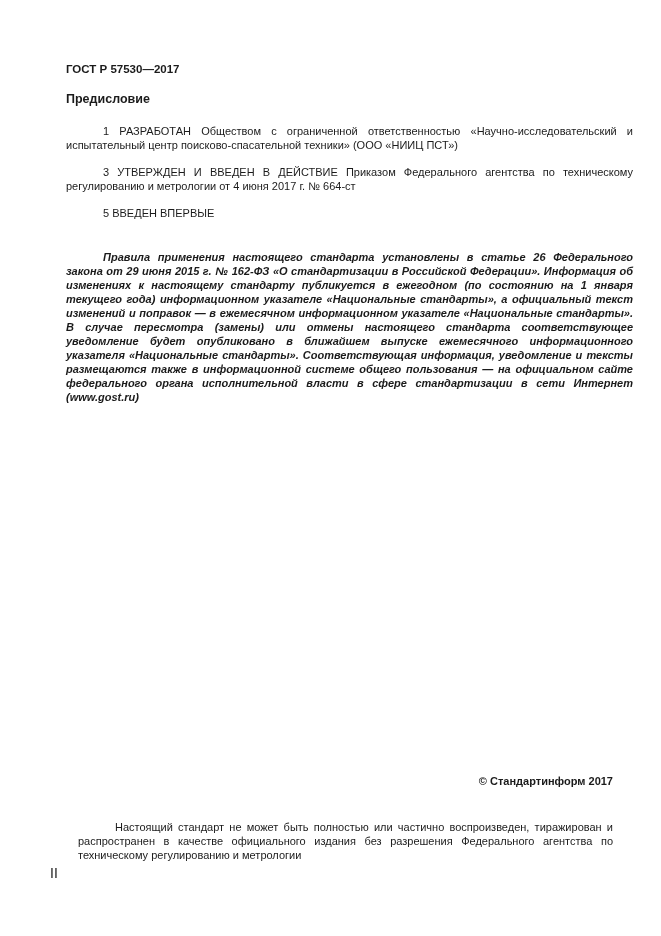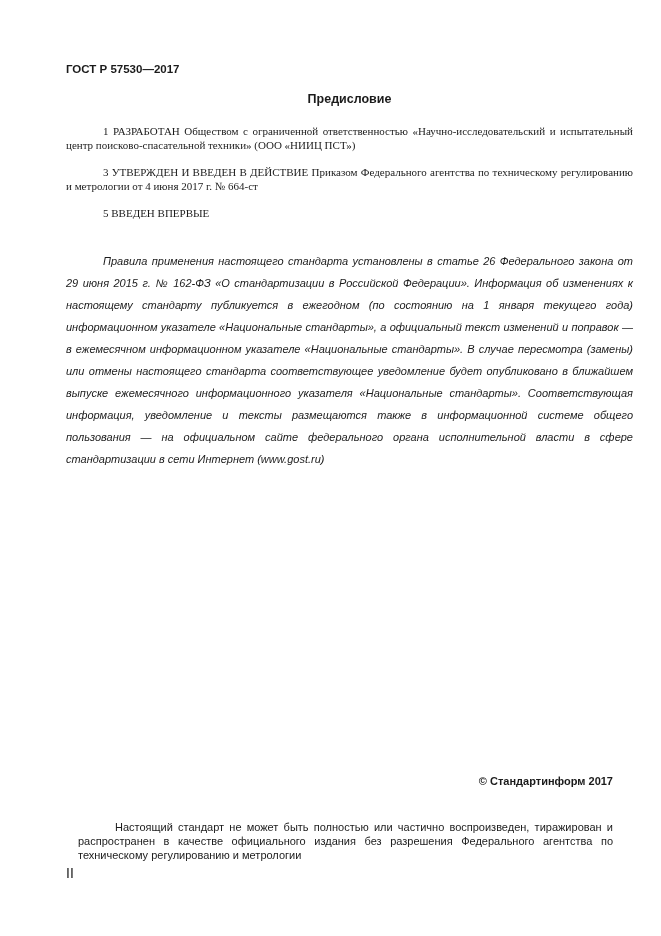--- a/index.html
+++ b/index.html
@@ -18,40 +18,39 @@
     color: #1b1b1b;
     font-size: 11px;
     line-height: 14px;
   }
   .doc-number {
     font-weight: bold;
     font-size: 11.5px;
     margin-bottom: 16px;
   }
   .title {
-    text-align: center;
     font-weight: bold;
     font-size: 12.5px;
     margin: 0 0 18px 0;
   }
   .para {
     margin: 0 0 13px 0;
     text-align: justify;
     text-indent: 37px;
   }
   .para.item {
     margin-bottom: 13px;
-    font-family: Liberation Serif, serif;
   }
   .note {
     margin: 30px 0 0 0;
     text-align: justify;
     text-indent: 37px;
     font-style: italic;
-    line-height: 22px;
+    line-height: 14px;
+    font-weight: bold;
   }
   .copyright {
     position: absolute;
     top: 774px;
     right: 48px;
     font-size: 11px;
     font-weight: bold;
   }
   .restriction {
     position: absolute;
@@ -59,21 +58,21 @@
     left: 78px;
     right: 48px;
     margin: 0;
     text-align: justify;
     text-indent: 37px;
     line-height: 14px;
   }
   .page-number {
     position: absolute;
     top: 866px;
-    left: 66px;
+    left: 50px;
     font-size: 14px;
   }
 </style>
 </head>
 <body>
 
 <div class="page">
 
   <div class="doc-number">ГОСТ Р 57530—2017</div>
 

